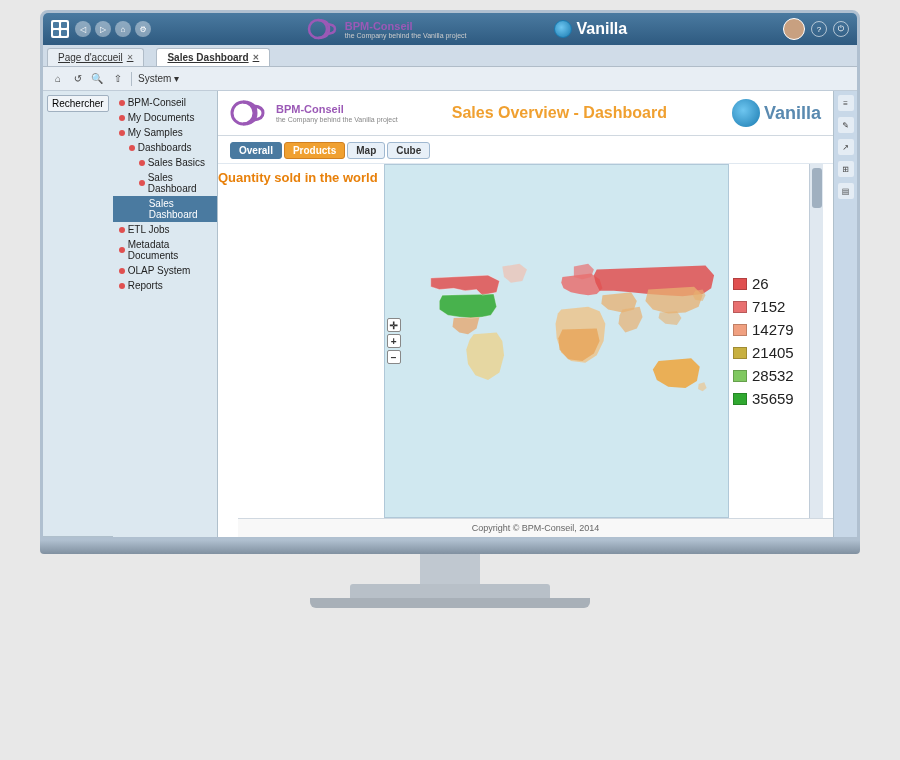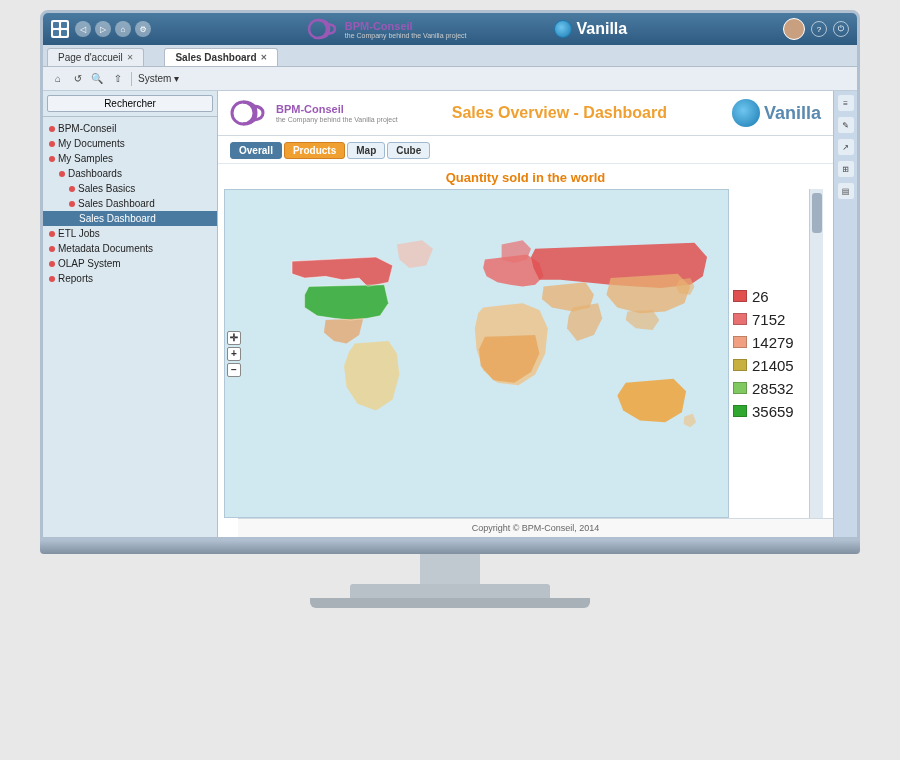--- a/index.html
+++ b/index.html
@@ -125,24 +125,25 @@
     }
     .tab {
       padding: 2px 10px;
       font-size: 10px;
       background: #e8eef4;
       border: 1px solid #b0bcc8;
       border-bottom: none;
       border-radius: 3px 3px 0 0;
       cursor: pointer;
       color: #333;
-      margin-right: 20px;
+      margin-right: 12px;
       height: 18px;
       display: flex;
       align-items: center;
+      text-decoration: underline;
     }
     .tab.active {
       background: #ffffff;
       font-weight: bold;
     }
     .tab-close {
       margin-left: 4px;
       font-size: 8px;
       color: #666;
     }
@@ -183,21 +184,21 @@
       flex: 1;
       overflow: hidden;
     }
 
     
     .sidebar {
       width: 175px;
       background: #dce8f0;
       border-right: 1px solid #b0c0cc;
       display: flex;
-      flex-direction: column;
+      flex-direction: row;
       font-size: 10px;
       overflow-y: auto;
     }
     .sidebar-search {
       padding: 4px;
       border-bottom: 1px solid #b0c0cc;
     }
     .search-btn {
       width: 100%;
       padding: 2px 4px;
@@ -316,21 +317,21 @@
     .filter-tab.orange {
       background: #f0a030;
       color: white;
       border-color: #d08020;
     }
 
     
     .map-section {
       flex: 1;
       display: flex;
-      flex-direction: column;
+      flex-direction: row;
       overflow: hidden;
     }
     .map-title {
       text-align: center;
       font-size: 13px;
       font-weight: bold;
       color: #e8800a;
       padding: 6px 0 4px;
     }
     .map-container {

